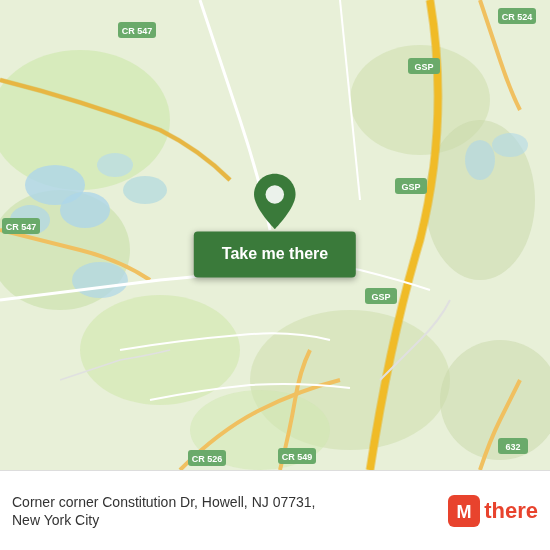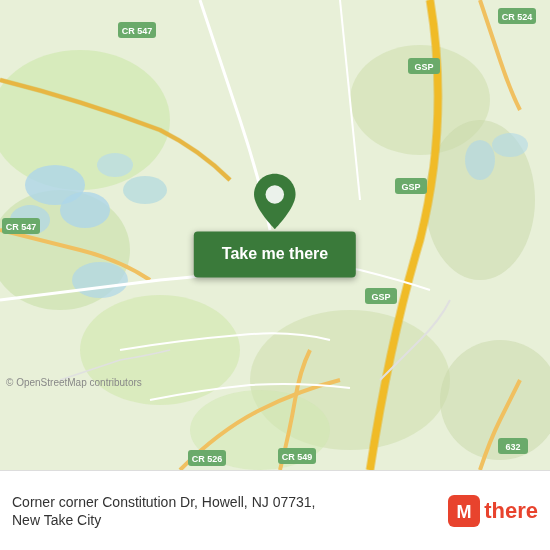--- a/index.html
+++ b/index.html
@@ -195,29 +195,26 @@
 
   <div id="button-overlay">
 
     <svg id="map-pin" width="40" height="52" viewBox="0 0 40 52">
       <path d="M20 2 C10 2 2 10 2 20 C2 32 20 50 20 50 C20 50 38 32 38 20 C38 10 30 2 20 2Z" fill="#3a7a3a"></path>
       <circle cx="20" cy="20" r="8" fill="white" opacity="0.9"></circle>
     </svg>
     <button id="take-me-there-btn">Take me there</button>
   </div>
 
-  <div id="osm-credit">
-    <span>© OpenStreetMap contributors</span>
-  </div>
 </div>
 
 <div id="bottom-bar">
   <div id="address-section">
     <span id="address-line">Corner corner Constitution Dr, Howell, NJ 07731,</span>
-    <span id="city-line">New Take City</span>
+    <span id="city-line">New York City</span>
   </div>
   <div id="moovit-logo">
     <svg id="moovit-icon" width="32" height="32" viewBox="0 0 32 32">
       <rect width="32" height="32" rx="6" fill="#e8432d"></rect>
       <text x="16" y="23" font-size="18" fill="white" text-anchor="middle" font-weight="bold">M</text>
     </svg>
     <span id="moovit-text">there</span>
   </div>
 </div>
 

